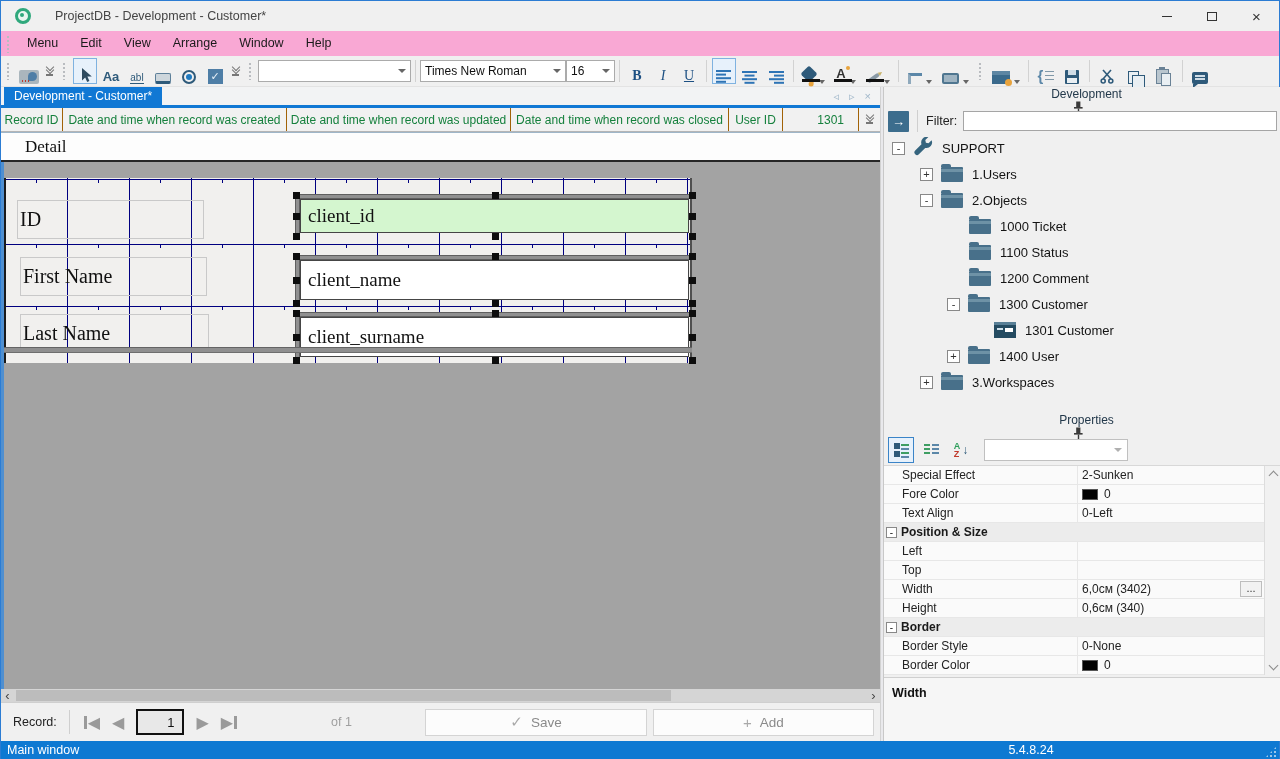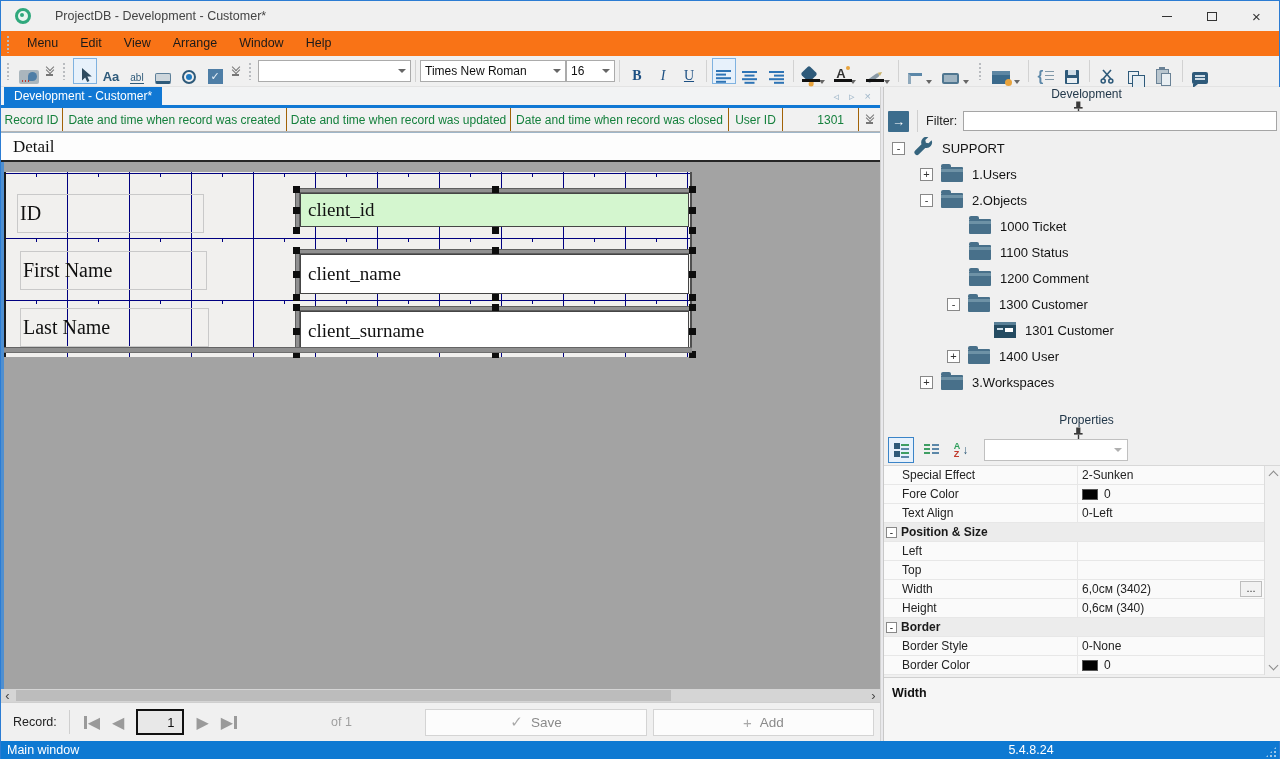--- a/index.html
+++ b/index.html
@@ -12,21 +12,21 @@
   .app-icon { width:16px; height:16px; margin-left:14px; border:3px solid #2fa87c; border-radius:50%; background:#e8f6ef; position:relative; }
   .app-icon::after { content:""; position:absolute; left:2px; top:2px; width:4px; height:4px; background:#2fa87c; border-radius:50%; }
   .title-text { margin-left:24px; color:#444; font-size:12.5px; }
   .win-buttons { position:absolute; right:0; top:0; height:30px; display:flex; }
   .winbtn { width:45px; height:30px; display:flex; align-items:center; justify-content:center; color:#333; }
   .glyph-min { width:10px; height:1px; background:#333; display:inline-block; }
   .glyph-max { width:10px; height:9px; border:1px solid #333; display:inline-block; }
   .glyph-close { font-size:15px; line-height:1; }
 
   
-  #menubar { position:absolute; left:0; top:30px; width:100%; height:25px; display:flex; align-items:center; background:#f97316; }
+  #menubar { position:absolute; left:0; top:30px; width:100%; height:25px; display:flex; align-items:center; background:#f9a8d4; }
   .grip { width:5px; height:18px; margin:0 5px; background-image:radial-gradient(#b9bcc0 1px, transparent 1.2px); background-size:4px 4px; }
   .menu-item { padding:0 11px; height:25px; line-height:25px; font-size:12.5px; color:#1a1a1a; }
 
   
   #toolbar { position:absolute; left:0; top:55px; width:100%; height:31px; display:flex; align-items:center; background:#f0f0f0; border-bottom:1px solid #e3e3e3; }
   .tsep { width:1px; height:22px; background:#d2d2d2; margin:0 4px; }
   .tbtn { height:26px; min-width:24px; display:flex; align-items:flex-end; justify-content:center; margin:16px 1px; position:relative; }
   .tbtn.sel { border:1px solid #7fb2e0; background:#e7f1fb; }
   .dd-arrow { width:0; height:0; border-left:3.5px solid transparent; border-right:3.5px solid transparent; border-top:4px solid #666; margin-left:4px; }
   .dblchev { display:flex; flex-direction:column; align-items:center; margin:0 4px; }
@@ -81,24 +81,24 @@
   .tabstrip { position:absolute; left:0; top:0; width:100%; height:18px; background:#f2f3f4; }
   .tab-active { position:absolute; left:3px; top:0; height:18px; background:#1178d4; color:#fff; font-size:12px; line-height:18px; padding:0 10px; }
   .tab-navs { position:absolute; right:4px; top:0; height:18px; display:flex; align-items:center; color:#9fb6c9; font-size:11px; }
   .tab-navs span { margin:0 5px; }
   .tab-underline { position:absolute; left:0; top:18px; width:100%; height:3px; background:#1178d4; }
   .field-header { position:absolute; left:0; top:21px; width:100%; height:24px; background:#f1f1f1; border-bottom:1px solid #b5b5b5; display:flex; align-items:stretch; }
   .fh-cell { border-right:1px solid #a16207; display:flex; align-items:center; justify-content:center; font-size:12px; color:#15803d; white-space:nowrap; overflow:hidden; }
   .fh-num { justify-content:flex-end; padding-right:14px; }
   .fh-chev { display:flex; align-items:center; justify-content:center; flex:1; }
   .detail-band { position:absolute; left:0; top:45px; width:100%; height:30px; background:#fdfdfd; border-top:1px solid #9fb6c9; border-bottom:2px solid #262626; display:flex; align-items:center; }
-  .detail-band span { font-family:"Liberation Serif", serif; font-size:17px; color:#111; margin-left:12px;text-align:center; }
+  .detail-band span { font-family:"Liberation Serif", serif; font-size:17px; color:#111; margin-left:24px;text-align:center; }
   .canvas { position:absolute; left:0; top:75px; width:100%; height:527px; background:#a3a3a3; overflow:hidden; }
   .blue-edge { position:absolute; left:0; top:0; width:3px; height:100%; background:#4f8fd0; }
-  .dform { position:absolute; left:3px; top:10px; width:688px; height:185px; background:#f1f0ee; border-left:2px solid #1a1a1a; border-right:2px solid #4f4f4f;
+  .dform { position:absolute; left:3px; top:16px; width:688px; height:185px; background:#f1f0ee; border-left:2px solid #1a1a1a; border-right:2px solid #4f4f4f;
           background-image:repeating-linear-gradient(90deg, transparent 0 61px, #000080 61px 62px); }
   .form-bottom { position:absolute; left:3px; top:185px; width:688px; height:6px; background:#8f8f8f; border-top:1px solid #646464; border-bottom:1px solid #6e6e6e; }
   .hline { position:absolute; left:0; width:100%; height:1px; background:#000080; }
   .hticks { position:absolute; left:0; width:100%; height:3px; background-image:repeating-linear-gradient(90deg, transparent 0 30px, #000080 30px 31px); }
   .dz-label { position:absolute; border:1px solid #c9c9c9; display:flex; align-items:center; font-family:"Liberation Serif", serif; font-size:20px; color:#111; padding-left:2px; }
   .dz-field { position:absolute; background:#fff; border:1px solid #454545; display:flex; align-items:center; font-family:"Liberation Serif", serif; font-size:19px; color:#111; padding-left:7px; }
   .dz-field.green { background:#d4f6cf; }
   .adt { position:absolute; left:-6px; right:-6px; top:-6px; height:5px; background:#909090; border:1px solid #5f5f5f; }
   .adl { position:absolute; left:-6px; top:-6px; bottom:-6px; width:5px; background:#909090; border:1px solid #5f5f5f; }
   .hd { position:absolute; width:7px; height:7px; background:#0d0d0d; }

